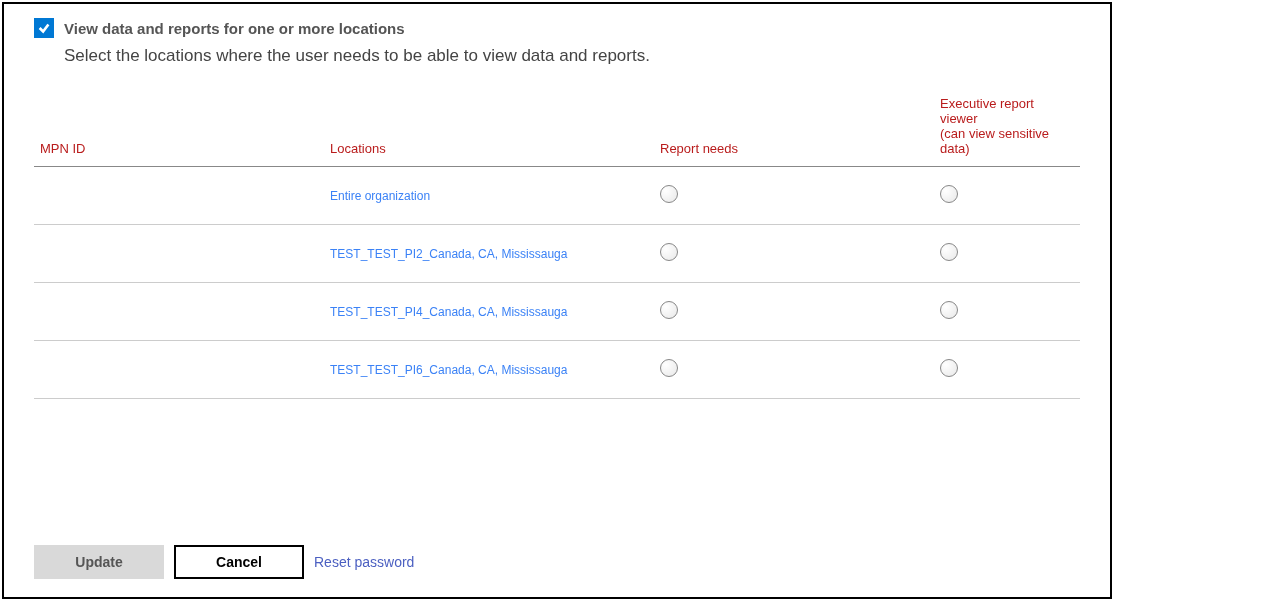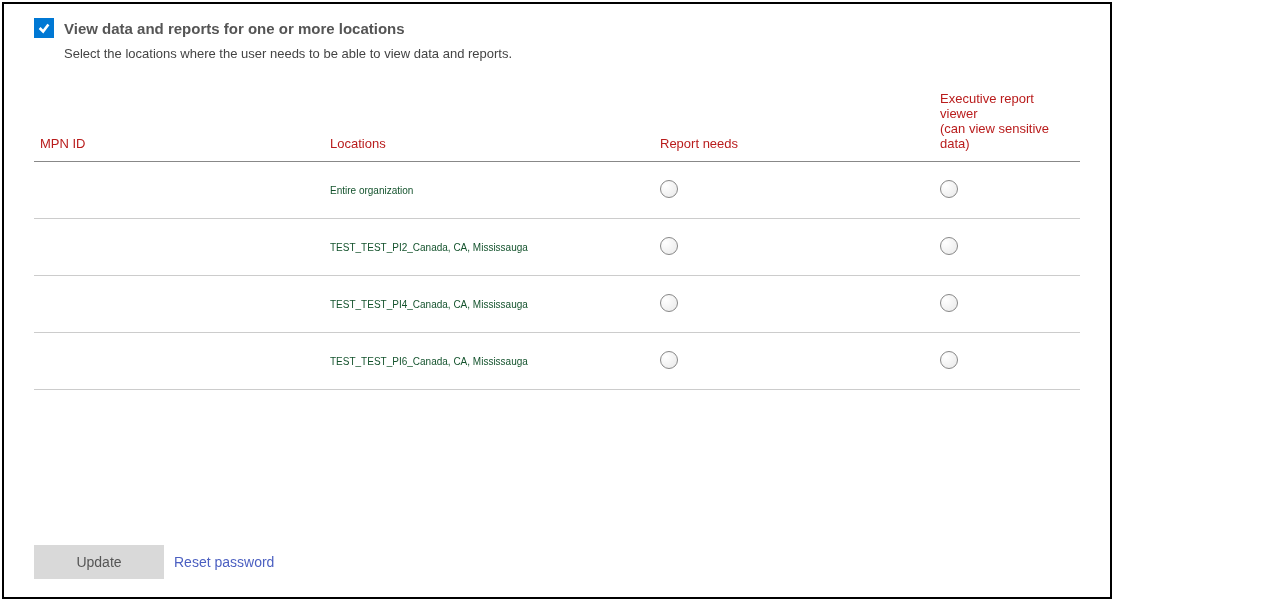--- a/index.html
+++ b/index.html
@@ -39,21 +39,21 @@
       stroke-width: 3;
       fill: none;
     }
     .section-title {
       font-weight: 600;
       font-size: 15px;
       color: #555;
     }
     .section-sub {
       margin-left: 30px;
-      font-size: 13px;
+      font-size: 17px;
       color: #444;
       margin-bottom: 20px;
     }
     .loc-table {
       width: 100%;
       border-collapse: collapse;
       table-layout: fixed;
     }
     .loc-table th {
       text-align: left;
@@ -64,22 +64,22 @@
       border-bottom: 1px solid #888;
       vertical-align: bottom;
     }
     .loc-table th:nth-child(1) { width: 290px; }
     .loc-table th:nth-child(2) { width: 330px; }
     .loc-table th:nth-child(3) { width: 280px; }
     .loc-table th:nth-child(4) { width: auto; }
     .loc-table td {
       padding: 18px 6px;
       border-bottom: 1px solid #ccc;
-      font-size: 10px;
-      color: #14532d;
+      font-size: 12px;
+      color: #3b82f6;
       vertical-align: middle;
     }
     .radio {
       width: 18px;
       height: 18px;
       border: 1px solid #888;
       border-radius: 50%;
       display: inline-flex;
       align-items: center;
       justify-content: center;
@@ -108,20 +108,21 @@
       font-family: inherit;
       cursor: pointer;
       display: inline-flex;
       align-items: center;
       justify-content: center;
     }
     .btn-update {
       background: #d9d9d9;
       border: none;
       color: #555;
+      font-weight: bold;
     }
     .btn-cancel {
       background: #fff;
       border: 2px solid #000;
       font-weight: 600;
       color: #000;
     }
     .link {
       color: #4b5fc1;
       font-size: 14px;
@@ -179,16 +180,17 @@
           <td></td>
           <td>TEST_TEST_PI6_Canada, CA, Mississauga</td>
           <td><span class="radio"></span></td>
           <td><span class="radio"></span></td>
         </tr>
       </tbody>
   </table>
 
   <div class="footer">
     <button class="btn btn-update">Update</button>
+    <button class="btn btn-cancel">Cancel</button>
     <a class="link">Reset password</a>
   </div>
 
 </div>
 
 </body></html>

